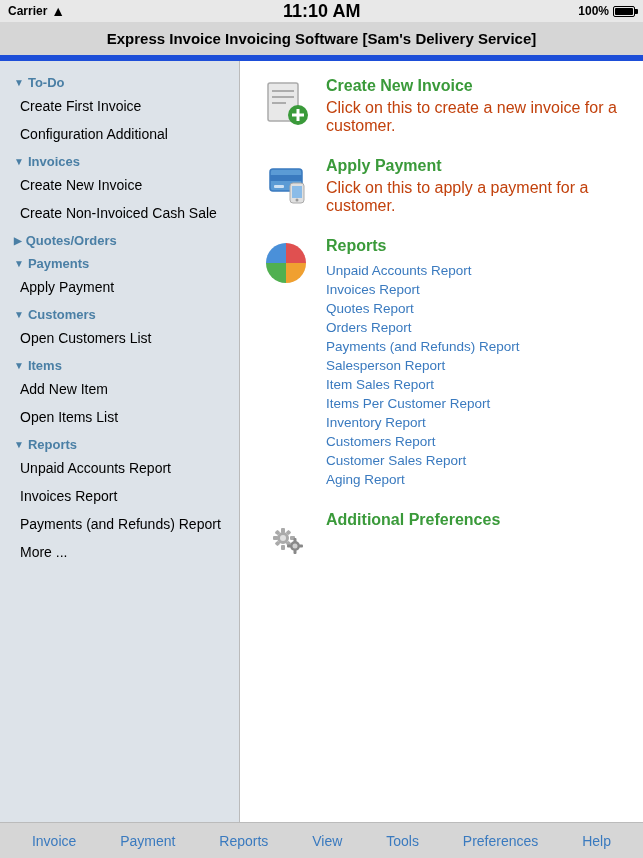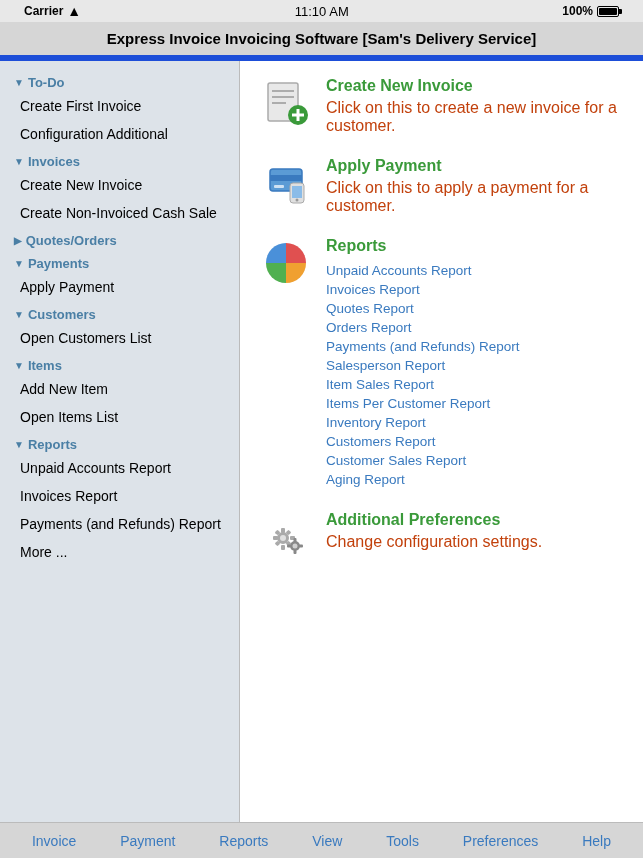--- a/index.html
+++ b/index.html
@@ -12,27 +12,27 @@
       display: flex;
       flex-direction: column;
     }
 
     
     .status-bar {
       background: #e8e8e8;
       display: flex;
       justify-content: space-between;
       align-items: center;
-      padding: 4px 24px;
+      padding: 4px 8px;
       height: 22px;
       font-size: 12px;
       font-weight: 600;
     }
     .status-left { display: flex; align-items: center; gap: 4px; }
-    .status-center { font-size: 13px; font-weight: 400; }
+    .status-center { font-size: 18px; font-weight: 700; }
     .status-right { display: flex; align-items: center; gap: 4px; }
 
     
     .title-bar {
       background: #d6d6d6;
       text-align: center;
       padding: 8px 10px;
       font-size: 15px;
       font-weight: 700;
       color: #000;
@@ -347,21 +347,20 @@
             <circle cx="10" cy="10" r="2.5" fill="#d0d0d0"></circle>
             <rect x="8.5" y="2" width="3" height="4" rx="1" fill="#888"></rect>
             <rect x="8.5" y="14" width="3" height="4" rx="1" fill="#888"></rect>
             <rect x="2" y="8.5" width="4" height="3" rx="1" fill="#888"></rect>
             <rect x="14" y="8.5" width="4" height="3" rx="1" fill="#888"></rect>
           </g>
         </svg>
       </div>
       <div class="feature-text">
         <h2>Additional Preferences</h2>
-        <p>Change configuration settings.</p>
       </div>
     </div>
 
   </div>
 </div>
 
 <div class="tab-bar">
   <a class="tab-item">Invoice</a>
   <a class="tab-item">Payment</a>
   <a class="tab-item">Reports</a>

